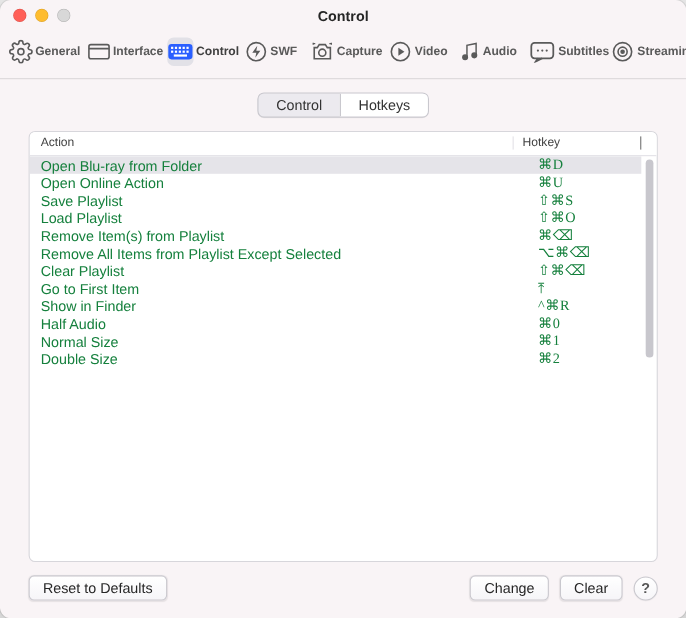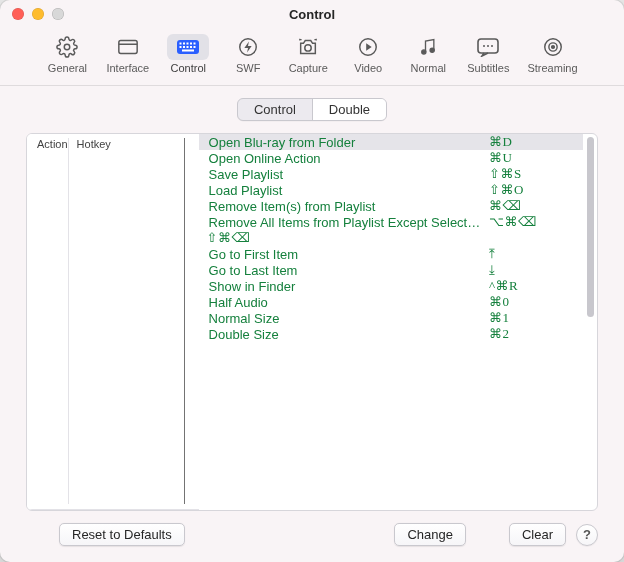--- a/index.html
+++ b/index.html
@@ -46,28 +46,29 @@
   }
   .toolbar {
     display: flex;
     gap: 2px;
     justify-content: center;
     padding: 2px 0 8px;
     border-bottom: 1px solid rgba(0,0,0,.1);
   }
   .tb-item {
     display: flex;
-    flex-direction: column;
+    flex-direction: row;
     align-items: center;
     gap: 2px;
     padding: 4px 8px 3px;
     border-radius: 6px;
     min-width: 50px;
     cursor: default;
     color: #5a5a5a;
+    font-weight: bold;
   }
   .tb-item.selected .tb-icon-wrap { background:#e2e1e7; color:#2a5fff; }
   .tb-icon-wrap {
     width: 42px;
     height: 26px;
     border-radius: 6px;
     display: flex;
     align-items: center;
     justify-content: center;
   }
@@ -101,21 +102,21 @@
     color:#333;
   }
   .seg button + button { border-left: 1px solid #c9c8ce; }
   .seg button.active { background:#fff; }
   .table-shell {
     flex: 1;
     border: 1px solid #d7d6db;
     border-radius: 6px;
     background:#fff;
     display:flex;
-    flex-direction:row;
+    flex-direction:column;
     overflow:hidden;
   }
   .thead {
     display:flex;
     font-size:11px;
     color:#424242;
     border-bottom:1px solid #e3e2e7;
     background:#fff;
     padding: 4px 0 5px;
   }
@@ -151,21 +152,20 @@
   .btn {
     border:1px solid #c9c8ce;
     background:linear-gradient(#fff,#f6f5f8);
     border-radius:5px;
     padding:3px 12px;
     font:inherit;
     font-size:13px;
     box-shadow:0 .5px 1px rgba(0,0,0,.08);
     cursor:default;
     color:#262626;
-    margin-left:33px;
   }
   .help {
     width:22px;height:22px;
     border:1px solid #c9c8ce;
     border-radius:50%;
     background:linear-gradient(#fff,#f6f5f8);
     display:flex;align-items:center;justify-content:center;
     font-weight:600;
     color:#555;
     box-shadow:0 .5px 1px rgba(0,0,0,.08);
@@ -252,21 +252,21 @@
         <div class="tb-label">Video</div>
       </div>
       <div class="tb-item">
         <div class="tb-icon-wrap">
           <svg width="20" height="22" viewBox="0 0 24 24" fill="none" stroke="currentColor" stroke-width="1.6">
             <path d="M9 18V5l10-2v13"></path>
             <circle cx="7" cy="18" r="2.5" fill="currentColor"></circle>
             <circle cx="17" cy="16" r="2.5" fill="currentColor"></circle>
           </svg>
         </div>
-        <div class="tb-label">Normal</div>
+        <div class="tb-label">Audio</div>
       </div>
       <div class="tb-item">
         <div class="tb-icon-wrap">
           <svg width="24" height="20" viewBox="0 0 24 20" fill="none" stroke="currentColor" stroke-width="1.6">
             <rect x="2" y="2" width="20" height="14" rx="3"></rect>
             <path d="M8 16l-2 3 6-3"></path>
             <circle cx="8" cy="9" r="1" fill="currentColor" stroke="none"></circle>
             <circle cx="12" cy="9" r="1" fill="currentColor" stroke="none"></circle>
             <circle cx="16" cy="9" r="1" fill="currentColor" stroke="none"></circle>
           </svg>
@@ -282,21 +282,21 @@
           </svg>
         </div>
         <div class="tb-label">Streaming</div>
       </div>
     </div>
 
   <div class="content-area">
 
     <div class="seg">
       <button>Control</button>
-      <button class="active">Double</button>
+      <button class="active">Hotkeys</button>
     </div>
 
     <div class="table-shell">
       <div class="thead">
         <div class="th-action">Action</div>
         <div class="th-hotkey">Hotkey</div>
         <div class="th-spacer"></div>
       </div>
       <div class="tbody-wrap">
         <div class="tbody" id="tbody">
@@ -318,29 +318,26 @@
             </div>
             <div class="row">
               <div class="cell-a">Remove Item(s) from Playlist</div>
               <div class="cell-h">⌘⌫</div>
             </div>
             <div class="row">
               <div class="cell-a">Remove All Items from Playlist Except Selected</div>
               <div class="cell-h">⌥⌘⌫</div>
             </div>
             <div class="row">
+              <div class="cell-a">Clear Playlist</div>
               <div class="cell-h">⇧⌘⌫</div>
             </div>
             <div class="row">
               <div class="cell-a">Go to First Item</div>
               <div class="cell-h">⤒</div>
-            </div>
-            <div class="row">
-              <div class="cell-a">Go to Last Item</div>
-              <div class="cell-h">⤓</div>
             </div>
             <div class="row">
               <div class="cell-a">Show in Finder</div>
               <div class="cell-h">^⌘R</div>
             </div>
             <div class="row">
               <div class="cell-a">Half Audio</div>
               <div class="cell-h">⌘0</div>
             </div>
             <div class="row">

